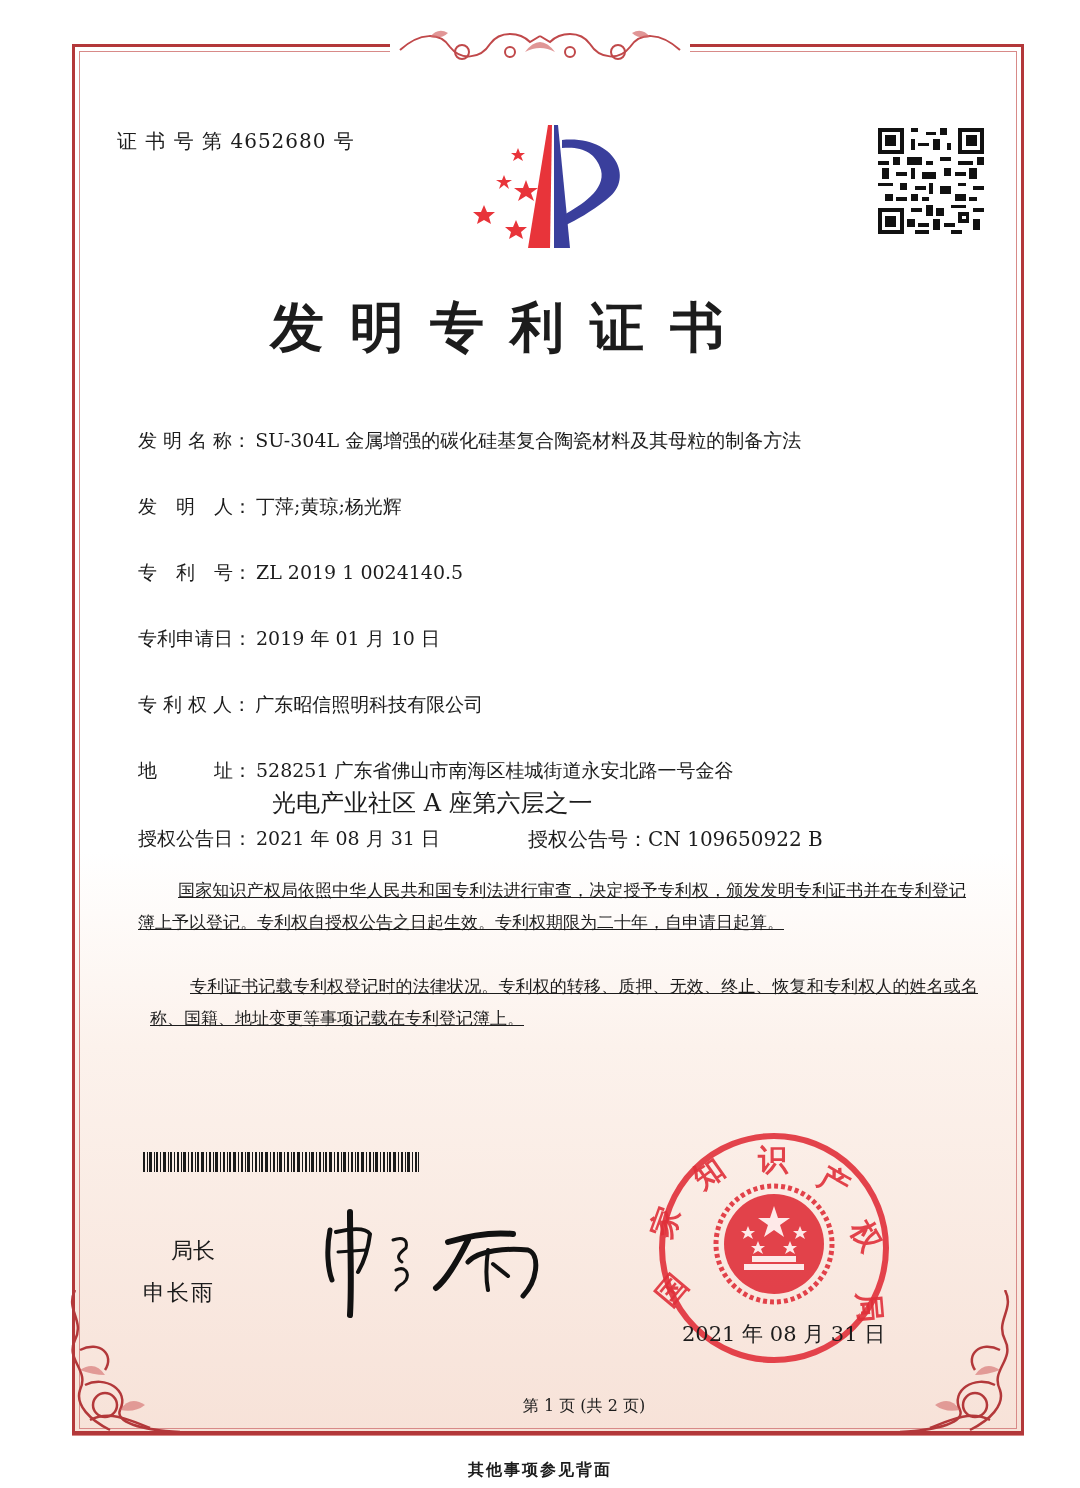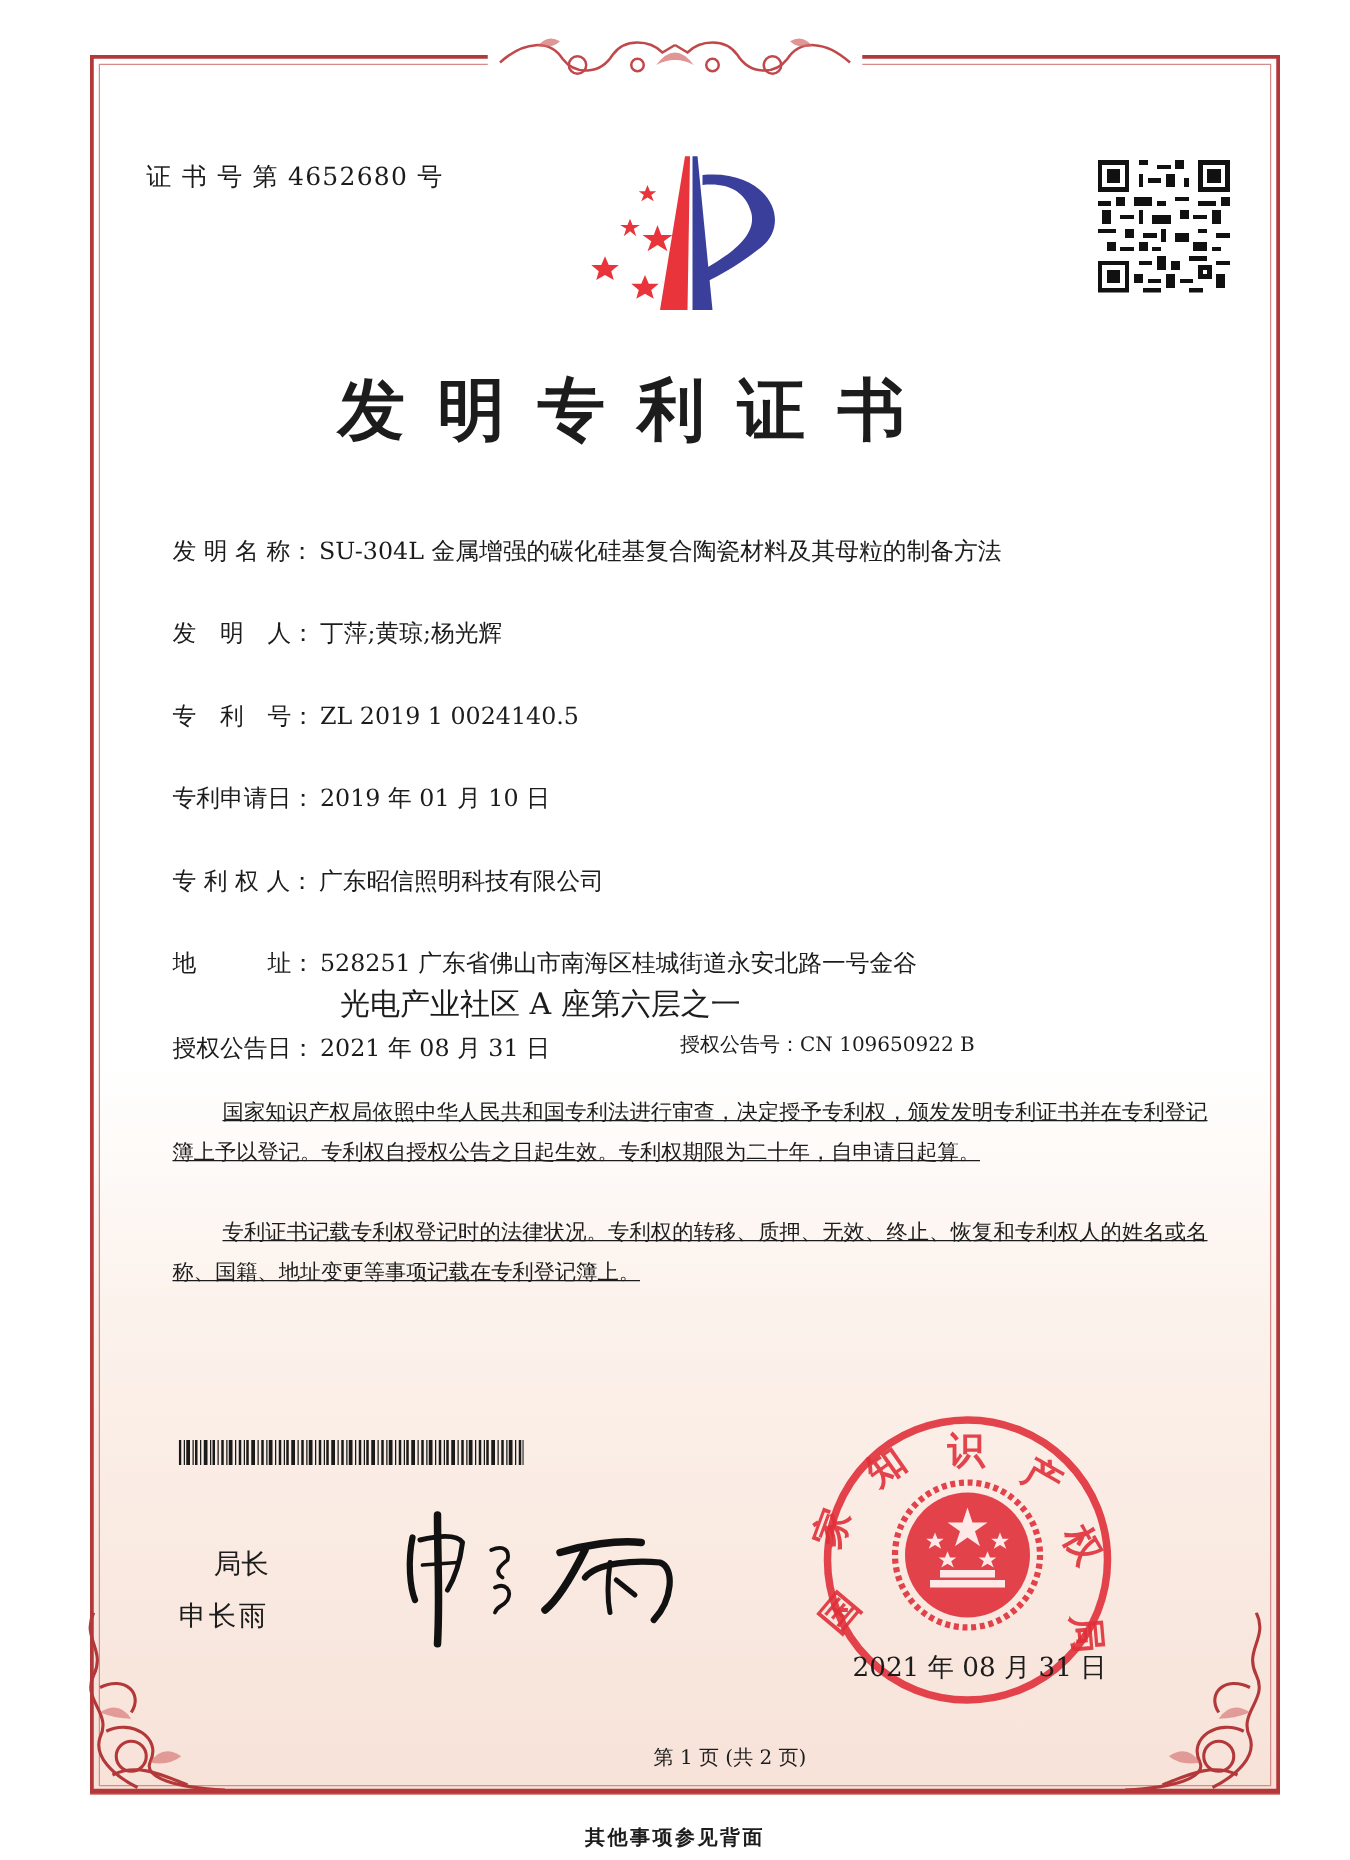--- a/index.html
+++ b/index.html
@@ -27,21 +27,21 @@
   }
   .logo { position:absolute; left:466px; top:120px; width:170px; height:130px; }
   .qr { position:absolute; left:878px; top:128px; width:106px; height:106px; }
   .title {
     position:absolute; left:0; width:992px; top:292px; text-align:center;
     font-size:54px; letter-spacing:26px; font-weight:bold; padding-left:28px; box-sizing:border-box;
   }
   .field { position:absolute; left:138px; font-size:19px; white-space:nowrap; }
   .field .sep { margin-right:4px; }
   .addr2 { position:absolute; left:272px; top:787px; font-size:24px;text-align:center; }
-  .pub-no { position:absolute; left:544px; top:826px; font-size:16px; white-space:nowrap; }
+  .pub-no { position:absolute; left:528px; top:826px; font-size:20px; white-space:nowrap; }
   .body-text {
     position:absolute; left:138px; width:828px; font-size:17px; line-height:32px;
     font-family:"DejaVu Serif", serif; text-indent:40px; text-align:justify;text-decoration:underline;
   }
   .barcode { position:absolute; left:143px; top:1152px; width:276px; height:20px; }
   .director-title { position:absolute; left:143px; top:1236px; font-size:22px; font-family:"DejaVu Sans", sans-serif;margin-left:28px; }
   .director-name { position:absolute; left:143px; top:1278px; font-size:22px; font-family:"DejaVu Sans", sans-serif; letter-spacing:2px; }
   .signature { position:absolute; left:318px; top:1200px; width:250px; height:120px; }
   .seal { position:absolute; left:640px; top:1128px; width:268px; height:250px; }
   .seal-date { position:absolute; left:682px; top:1320px; font-size:21px; color:#1c1c1c; white-space:nowrap; }
@@ -200,21 +200,21 @@
 </div>
 <div class="addr2">光电产业社区 A 座第六层之一</div>
 <div class="field" style="top:826px;">
   <span>授权公告日</span><span class="sep">：</span><span>2021 年 08 月 31 日</span>
 </div>
 <div class="pub-no">
   <span>授权公告号</span><span class="sep">：</span><span>CN 109650922 B</span>
 </div>
 
 <div class="body-text" style="top:874px;">国家知识产权局依照中华人民共和国专利法进行审查，决定授予专利权，颁发发明专利证书并在专利登记簿上予以登记。专利权自授权公告之日起生效。专利权期限为二十年，自申请日起算。</div>
-<div class="body-text" style="top:970px;">专利证书记载专利权登记时的法律状况。专利权的转移、质押、无效、终止、恢复和专利权人的姓名或名称、国籍、地址变更等事项记载在专利登记簿上。</div>
+<div class="body-text" style="top:970px;margin-left:12px;">专利证书记载专利权登记时的法律状况。专利权的转移、质押、无效、终止、恢复和专利权人的姓名或名称、国籍、地址变更等事项记载在专利登记簿上。</div>
 
 <svg class="barcode" viewBox="0 0 276 20" preserveAspectRatio="none">
   <g fill="#1a1a1a">
     <rect x="0" y="0" width="2" height="20"></rect>
       <rect x="4" y="0" width="1" height="20"></rect>
       <rect x="6" y="0" width="3" height="20"></rect>
       <rect x="11" y="0" width="1" height="20"></rect>
       <rect x="13" y="0" width="2" height="20"></rect>
       <rect x="17" y="0" width="1" height="20"></rect>
       <rect x="20" y="0" width="3" height="20"></rect>

